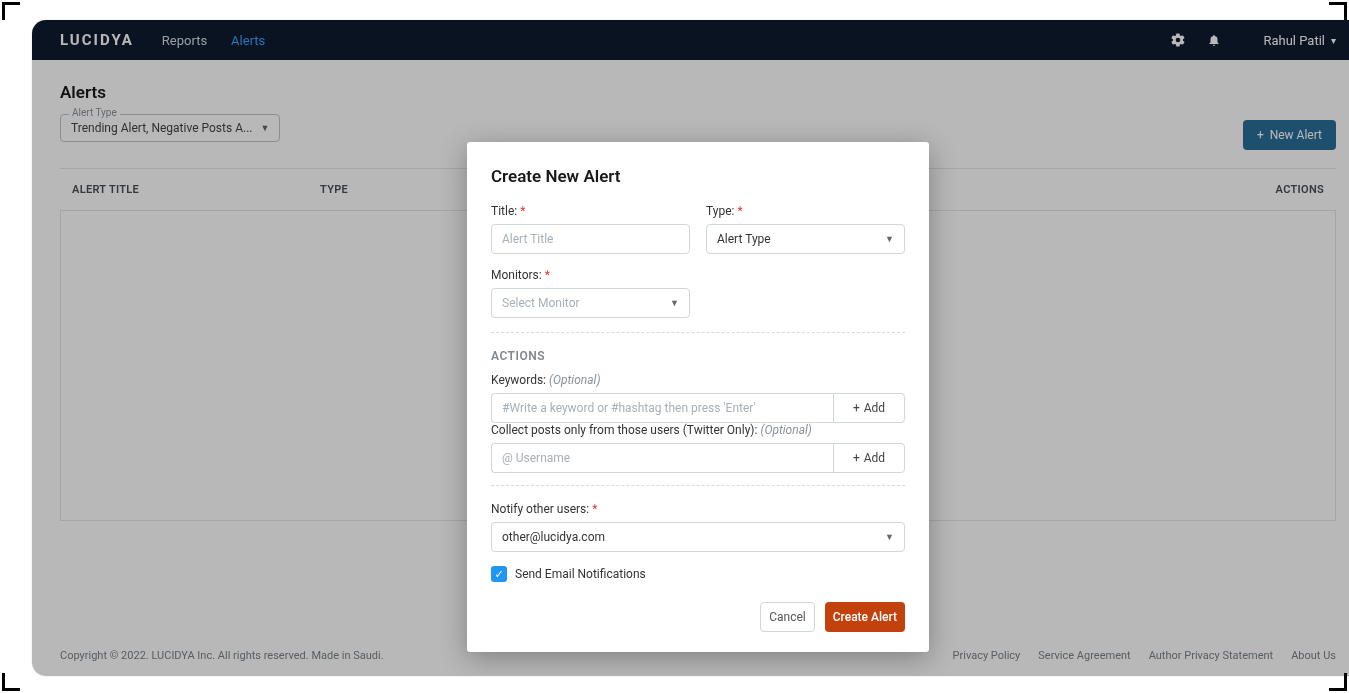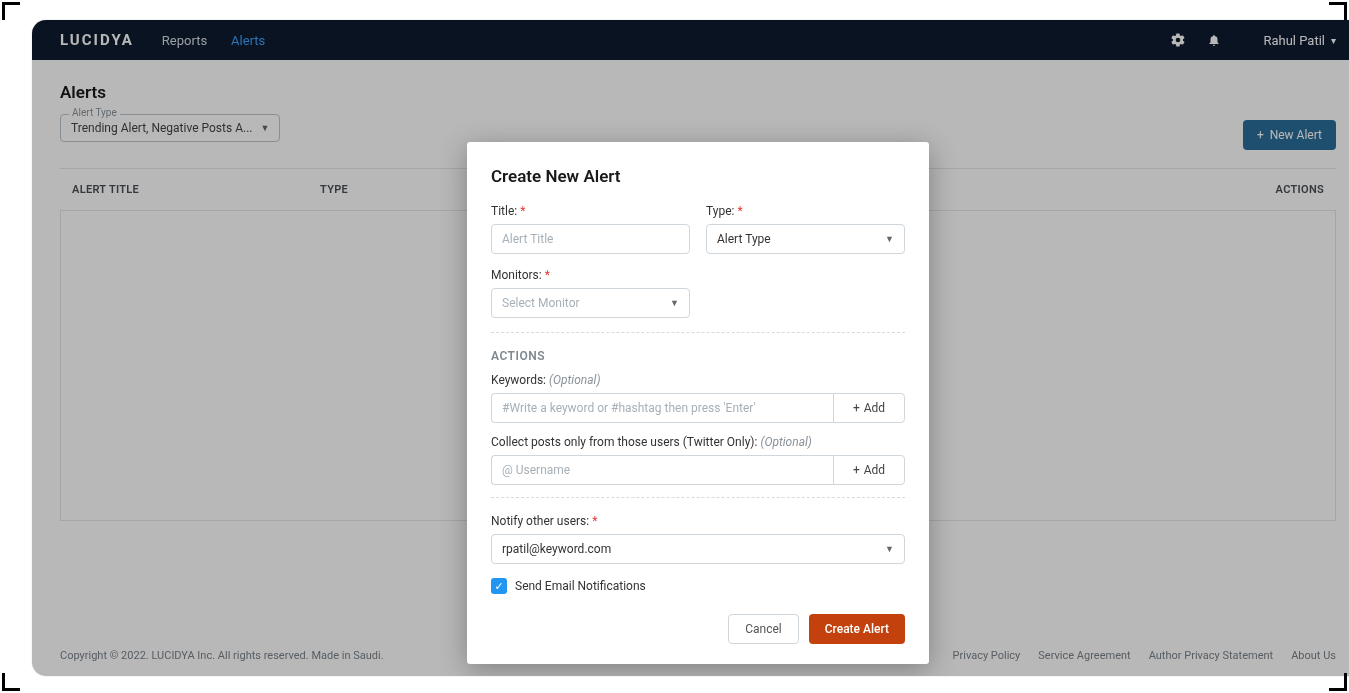--- a/index.html
+++ b/index.html
@@ -45,21 +45,21 @@
 .caret{font-size:9px;color:#666}
 .divider{border:none;border-top:1px dashed #d6dbe0;margin:10px 0 16px}
 .section-label{font-size:12px;font-weight:600;letter-spacing:.5px;color:#7f8890;margin-bottom:10px}
 .add-group{display:flex}
 .add-group .inp{flex:1;border-top-right-radius:0;border-bottom-right-radius:0;border-right:none}
 .add-btn{width:72px;border:1px solid #cfd6dc;border-left:1px solid #cfd6dc;border-radius:0 4px 4px 0;background:#fff;font-size:12px;color:#444;display:flex;align-items:center;justify-content:center;gap:4px;cursor:pointer}
 .checkbox-row{display:flex;align-items:center;gap:8px;margin-top:14px;margin-bottom:20px}
 .cb{width:16px;height:16px;background:#2196f3;border-radius:3px;display:flex;align-items:center;justify-content:center;color:#fff;font-size:11px;cursor:pointer}
 .cb-label{font-size:12px;color:#333}
 .modal-actions{display:flex;justify-content:flex-end;gap:10px}
-.btn{height:30px;padding:0 16px;border-radius:4px;font-size:12px;cursor:pointer}
+.btn{height:30px;padding:0 8px;border-radius:4px;font-size:12px;cursor:pointer}
 .btn-cancel{background:#fff;border:1px solid #cfd6dc;color:#555}
 .btn-primary{background:#c2410c;border:none;color:#fff;font-weight:500}
 .corner{position:absolute;width:18px;height:18px;border:3px solid #000}
 .c-tl{left:2px;top:2px;border-right:none;border-bottom:none}
 .c-tr{right:2px;top:2px;border-left:none;border-bottom:none}
 .c-bl{left:2px;bottom:2px;border-right:none;border-top:none}
 .c-br{right:2px;bottom:2px;border-left:none;border-top:none}
 </style>
 </head>
 <body>
@@ -142,21 +142,21 @@
           <span class="caret">▼</span>
         </div>
       </div>
       <div class="f-half"></div>
     </div>
 
     <hr class="divider">
 
     <div class="section-label">ACTIONS</div>
 
-    <div class="field" style="margin-bottom:12px">
+    <div class="field" style="margin-bottom:0">
       <div class="lbl"><span>Keywords:</span> <span class="opt">(Optional)</span></div>
       <div class="add-group">
         <input class="inp" placeholder="#Write a keyword or #hashtag then press 'Enter'" style="">
         <button class="add-btn">
             <span>+</span>
             <span>Add</span>
           </button>
       </div>
     </div>
 
@@ -169,21 +169,21 @@
             <span>Add</span>
           </button>
       </div>
     </div>
 
     <hr class="divider">
 
     <div class="field" style="margin-bottom:6px">
       <div class="lbl"><span>Notify other users:</span> <span class="req">*</span></div>
       <div class="sel">
-        <span class="sel-text">rpatil@keyword.com</span>
+        <span class="sel-text">other@lucidya.com</span>
         <span class="caret">▼</span>
       </div>
     </div>
 
     <div class="checkbox-row">
       <div class="cb">✓</div>
       <span class="cb-label">Send Email Notifications</span>
     </div>
 
     <div class="modal-actions">

